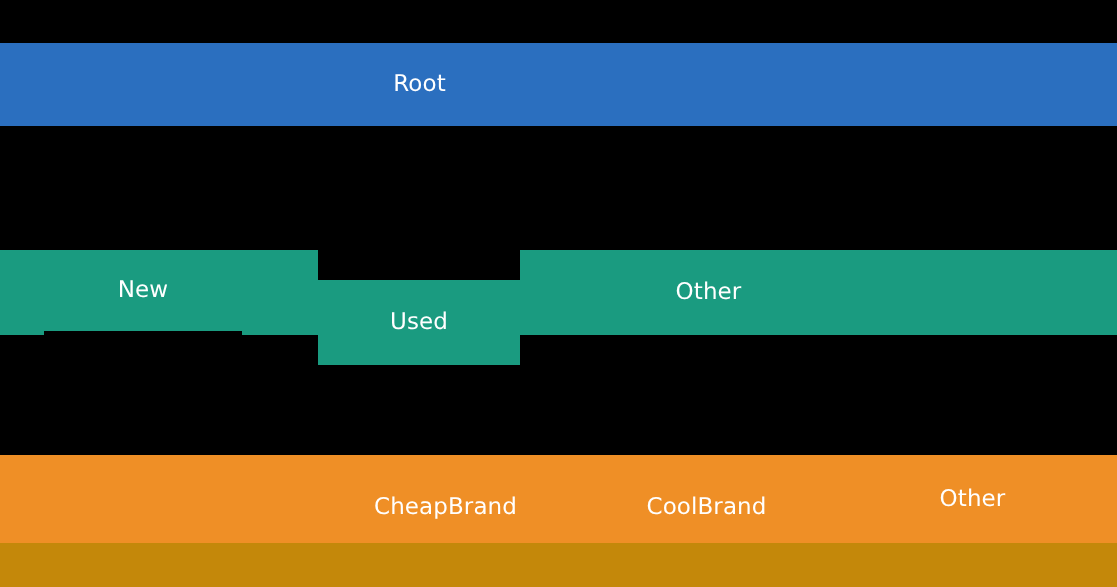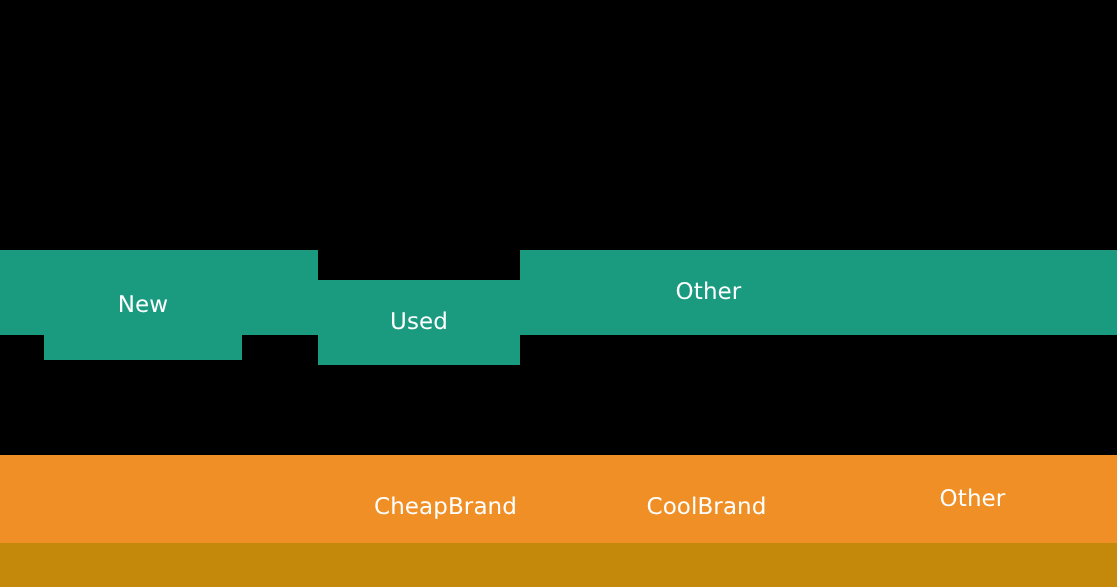--- a/index.html
+++ b/index.html
@@ -40,23 +40,30 @@
     line-height: 1;
     letter-spacing: 0.1px;
     pointer-events: none;
     text-rendering: geometricPrecision;
   }
 </style>
 </head>
 <body>
 
 <div id="chart-root" style="background: rgb(0, 0, 0);">
+    <div class="level lvl-0" style="top: 43px; height: 83px;">
+      <div class="node small" style="left: 0px; top: 0px; width: 318px; height: 83px; background: rgb(43, 111, 191);"></div>
+      <div class="node" style="left: 318px; top: 0px; width: 203px; height: 83px; background: rgb(43, 111, 191);">
+        <span class="node-label" style="color: rgb(255, 255, 255);">Root</span>
+      </div>
+      <div class="node small" style="left: 521px; top: 0px; width: 596px; height: 83px; background: rgb(43, 111, 191);"></div>
+    </div>
     <div class="level lvl-1" style="top: 250px; height: 85px;">
       <div class="node small" style="left: 0px; top: 0px; width: 44px; height: 85px; background: rgb(26, 155, 128);"></div>
-      <div class="node" style="left: 44px; top: 0px; width: 198px; height: 110px; background: rgb(26, 155, 128);">
+      <div class="node" style="left: 44px; top: 0px; width: 198px; height: 81px; background: rgb(26, 155, 128);">
         <span class="node-label" style="color: rgb(255, 255, 255);">New</span>
       </div>
       <div class="node small" style="left: 242px; top: 0px; width: 76px; height: 85px; background: rgb(26, 155, 128);"></div>
       <div class="node" style="left: 318px; top: 0px; width: 202px; height: 85px; background: rgb(26, 155, 128); margin-top: 30px;">
         <span class="node-label" style="color: rgb(255, 255, 255);">Used</span>
       </div>
       <div class="node small" style="left: 520px; top: 0px; width: 87px; height: 85px; background: rgb(26, 155, 128);"></div>
       <div class="node" style="left: 607px; top: 0px; width: 203px; height: 85px; background: rgb(26, 155, 128);">
         <span class="node-label" style="color: rgb(255, 255, 255);">Other</span>
       </div>

